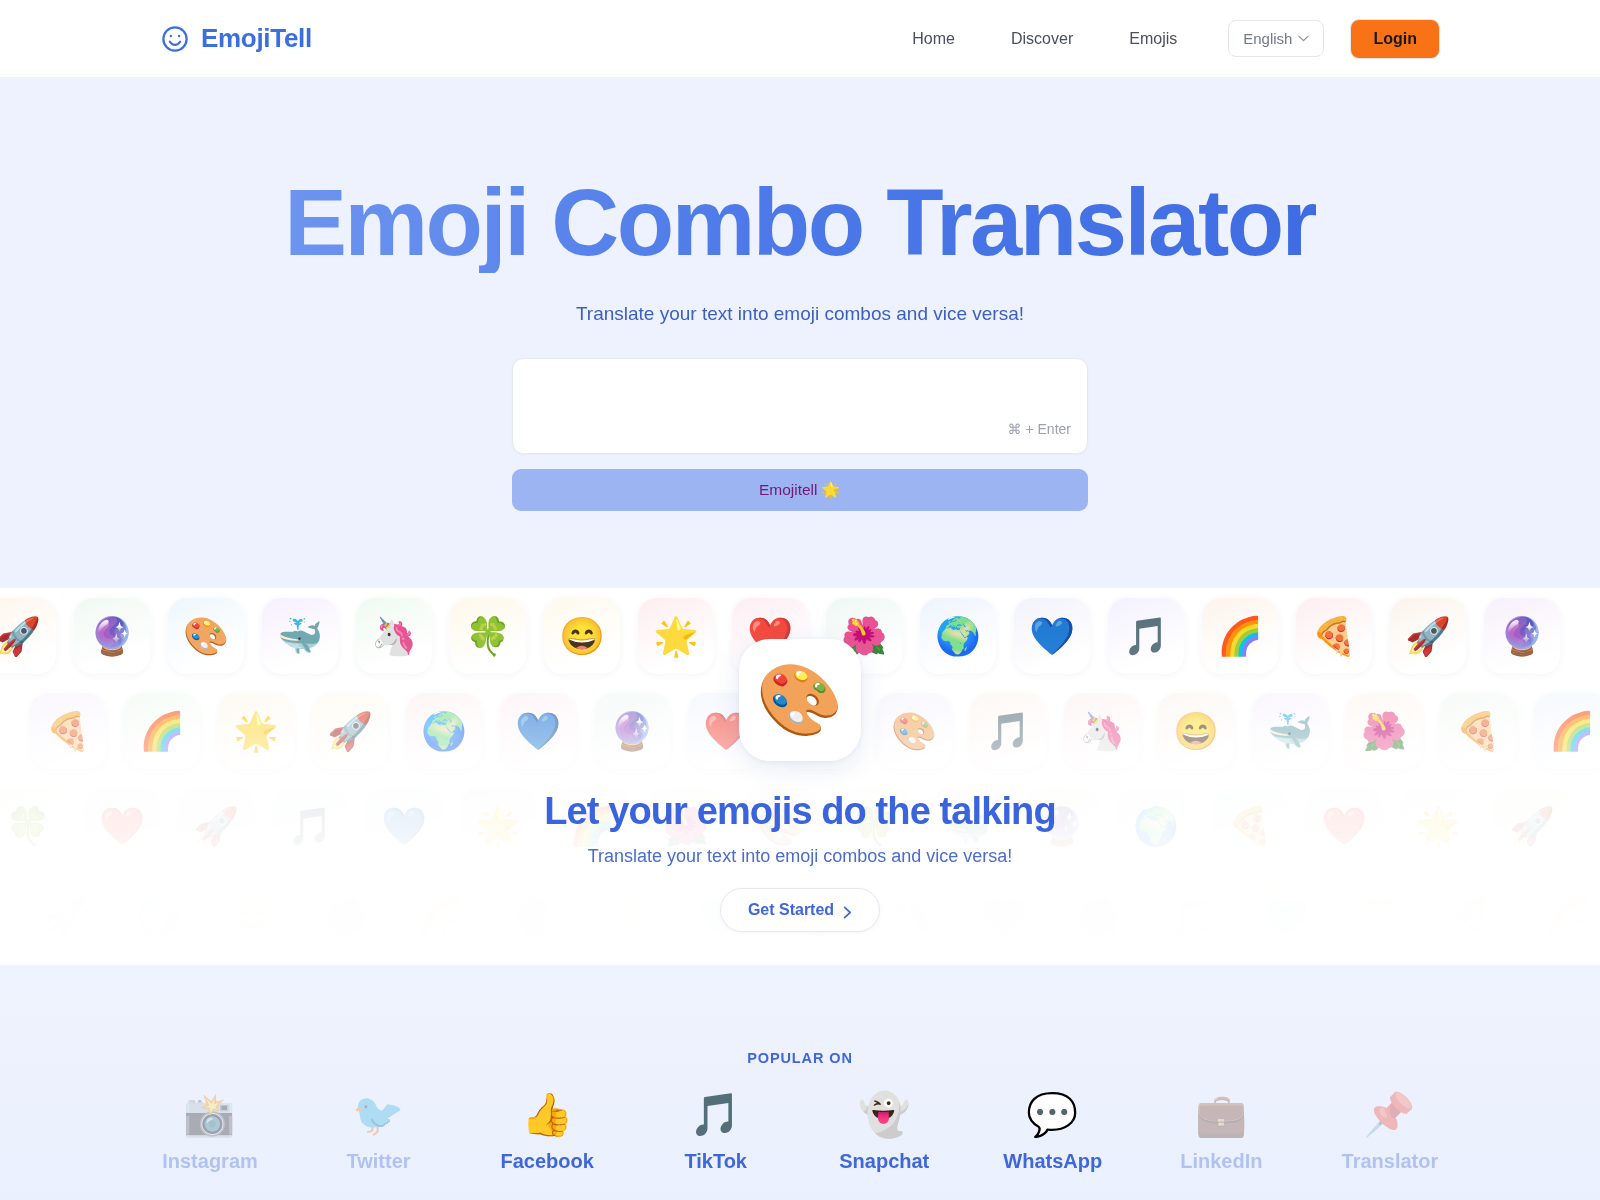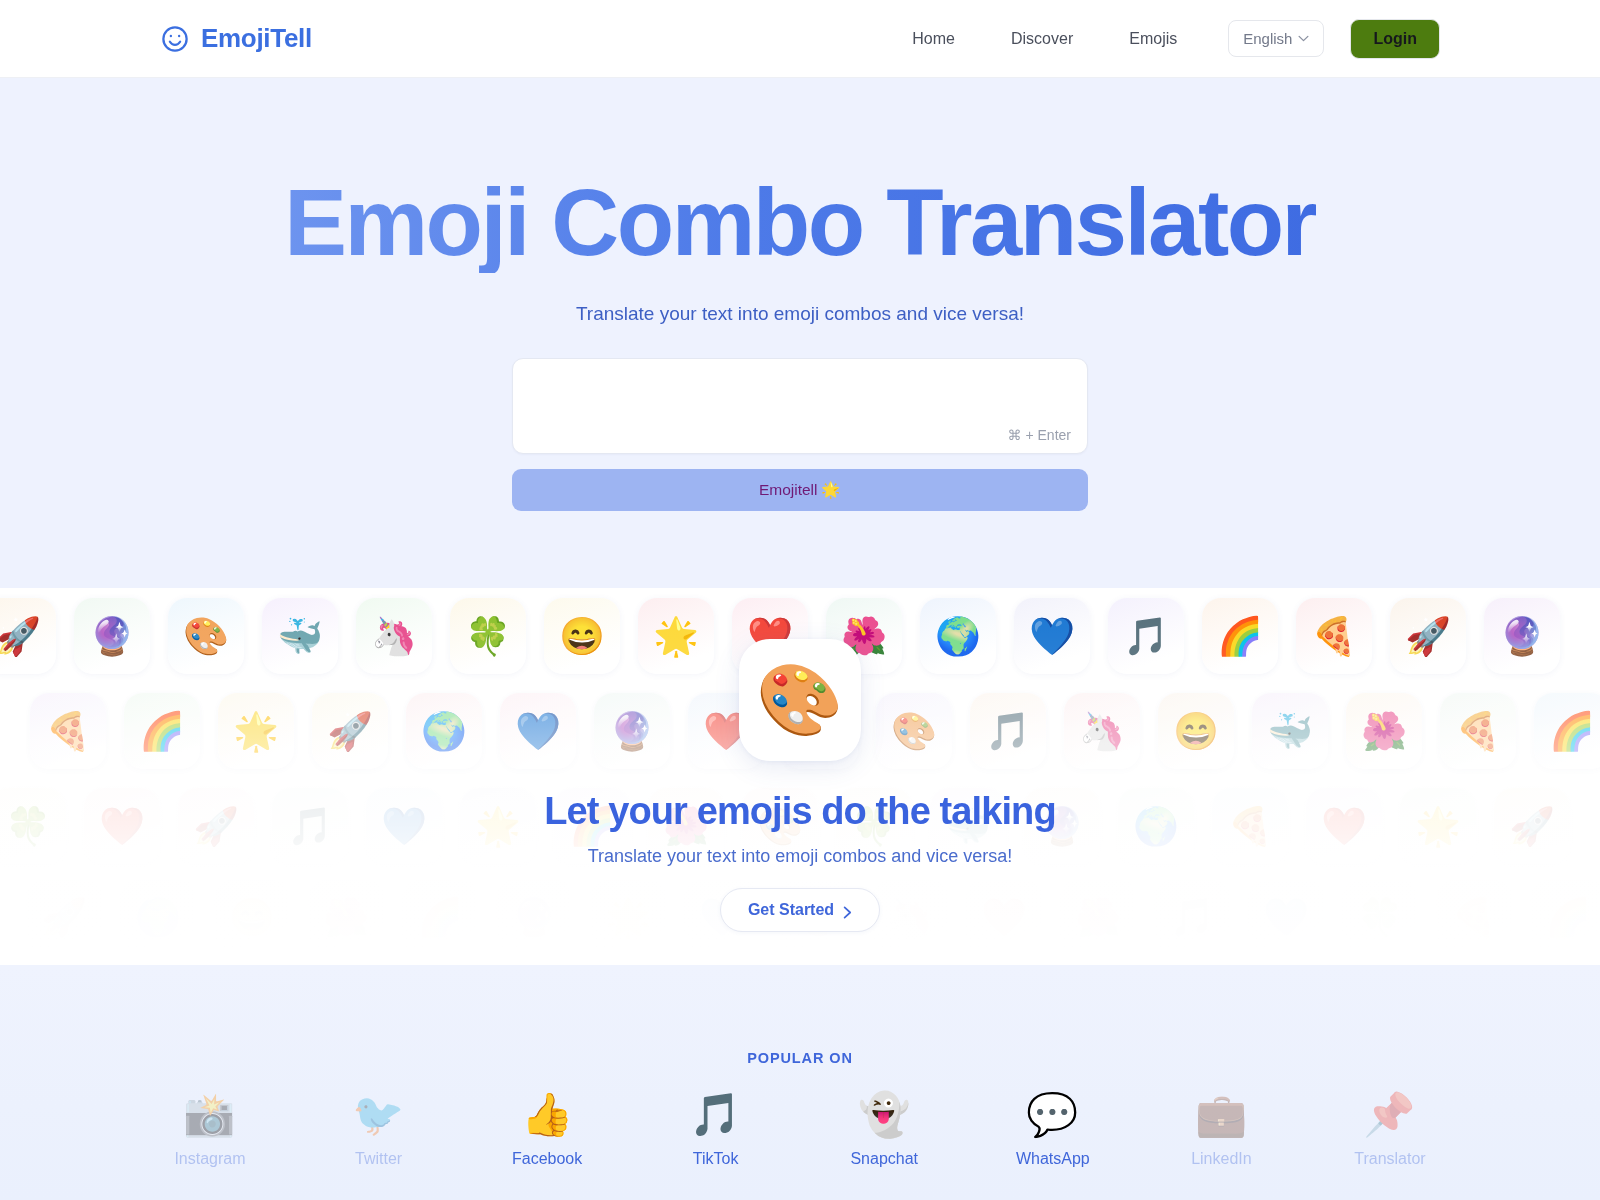--- a/index.html
+++ b/index.html
@@ -43,21 +43,21 @@
     font-size: 15px; color: #73798a;
     border: 1px solid #e5e7ec; border-radius: 8px;
     padding: 9px 14px; margin-left: 18px; cursor: pointer;
     background: #fff;
   }
   .chev { width: 11px; height: 7px; display: block; }
   .login-btn {
     font-size: 16px; font-weight: bold; color: #16181d;
     border: 1px solid #e5e7ec; border-radius: 9px;
     padding: 10px 22px; margin-left: 16px; cursor: pointer;
-    background: #4d7c0f;
+    background: #f97316;
   }
 
   
   .hero {
     position: absolute; top: 78px; left: 0;
     width: 1600px; height: 510px;
     background: #eef2fe;
     display: flex; flex-direction: column; align-items: center;
   }
   .hero-title {
@@ -85,21 +85,21 @@
   .textarea-wrap textarea {
     width: 100%; height: 100%;
     border: 0; outline: none; resize: none;
     background: transparent;
     padding: 16px 18px;
     font-family: "Liberation Sans", sans-serif;
     font-size: 16px; color: #2b3040;
     border-radius: 11px;
   }
   .kbd-hint {
-    position: absolute; right: 16px; bottom: 10px;
+    position: absolute; right: 16px; bottom: 16px;
     font-size: 14px; color: #9aa0ae; pointer-events: none;
   }
   .emojitell-btn {
     margin-top: 15px;
     width: 576px; height: 42px;
     background: #9db4f2;
     border: 0; border-radius: 9px;
     color: #701a75; font-size: 15.5px;
     font-family: "Liberation Sans", sans-serif;
     cursor: pointer;
@@ -197,21 +197,21 @@
     margin-top: 28px;
     width: 1330px;
     display: flex; justify-content: space-between; align-items: flex-start;
   }
   .social-item {
     width: 150px;
     display: flex; flex-direction: column; align-items: center; gap: 14px;
     cursor: pointer;
   }
   .social-glyph { font-size: 42px; line-height: 1; }
-  .social-name { font-size: 16px; color: #3f66da; font-weight: normal; }
+  .social-name { font-size: 20px; color: #3f66da; font-weight: bold; }
   .social-item.dim { opacity: 0.33; }
 </style>
 </head>
 <body>
 
 <div id="page">
 
   <div class="header">
     <div class="brand">
       <span>

